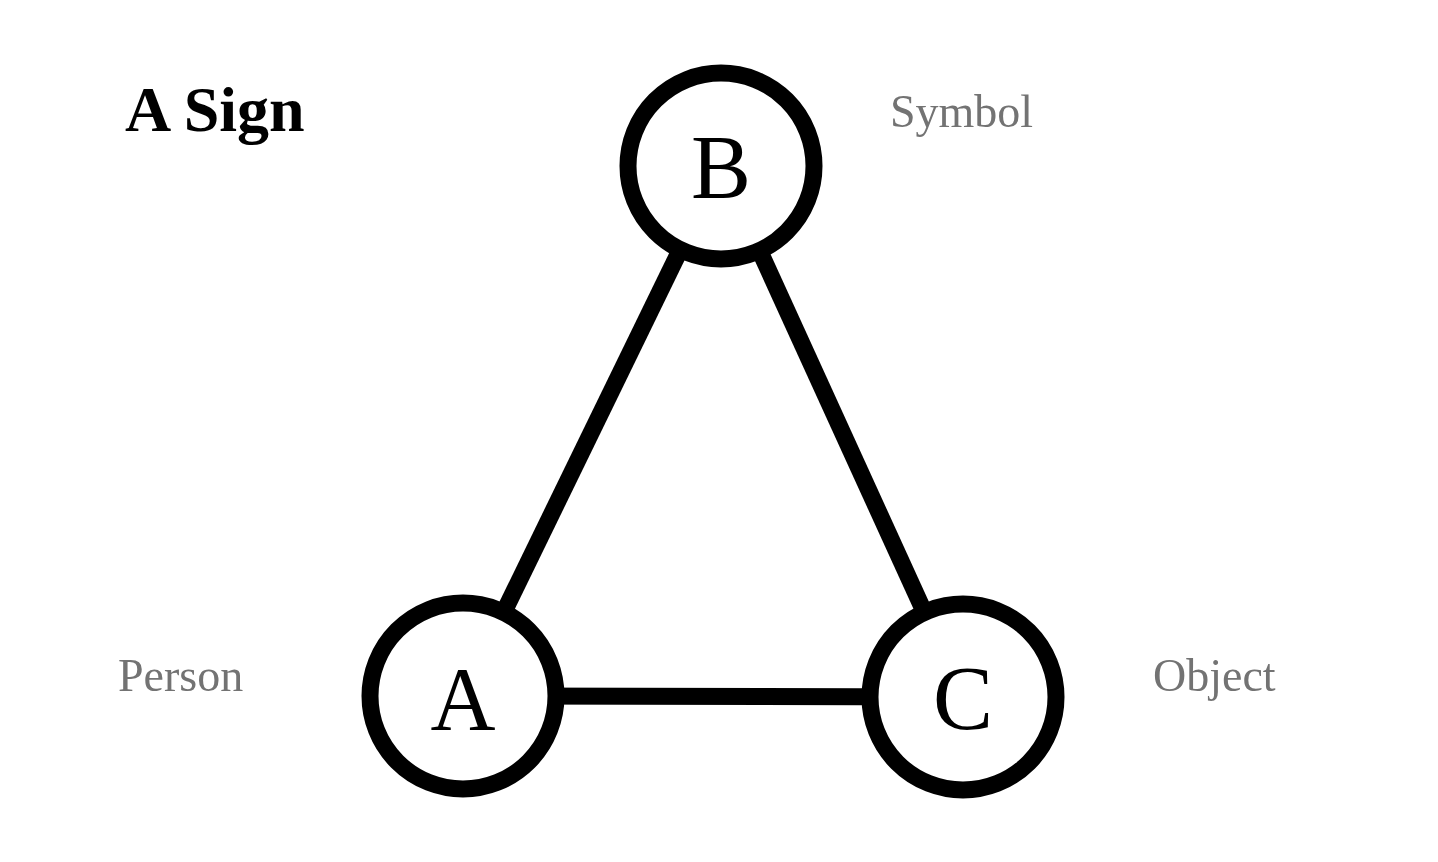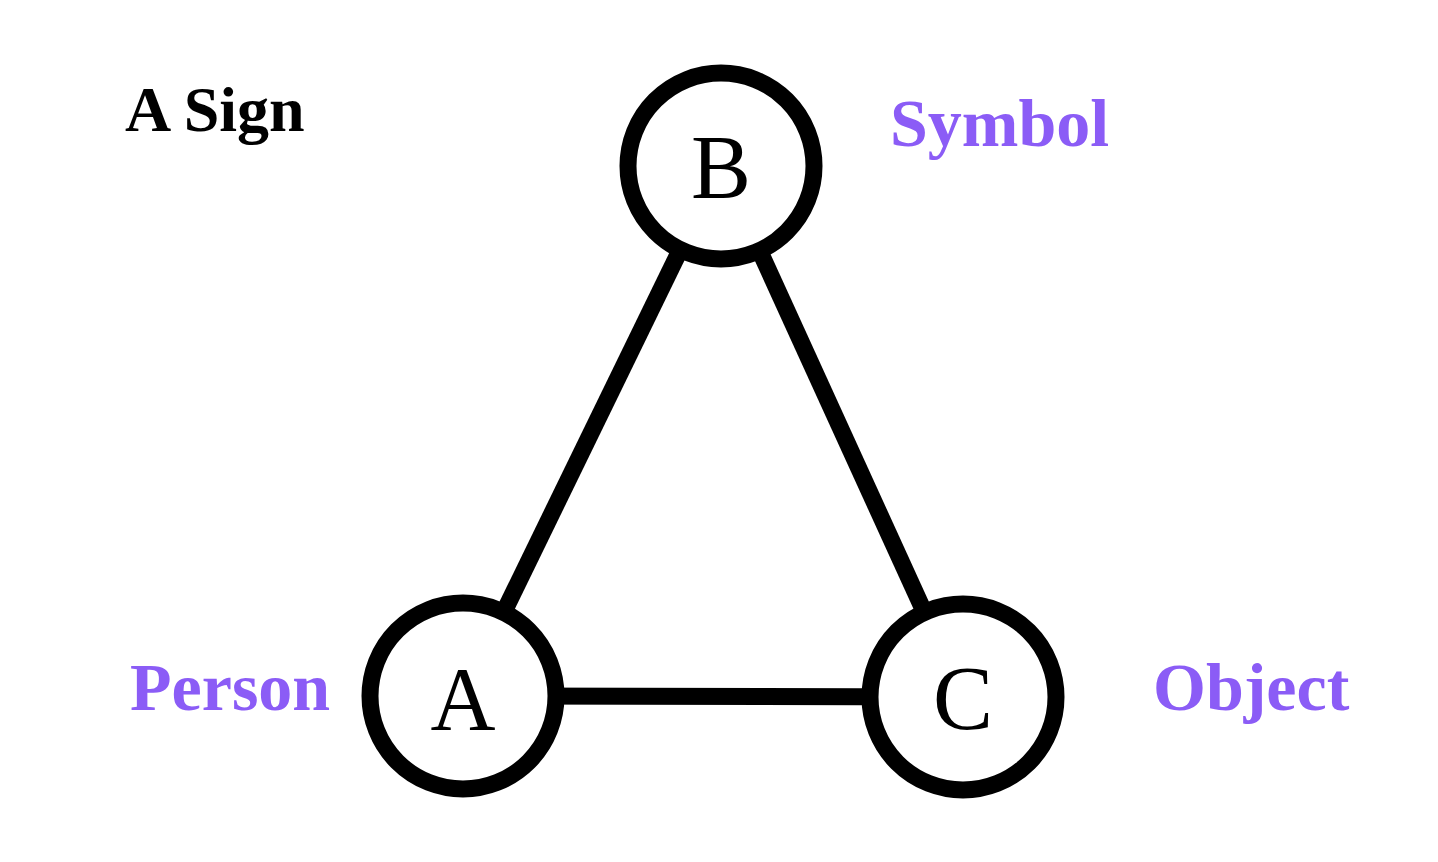--- a/index.html
+++ b/index.html
@@ -46,28 +46,28 @@
     font-family: "Liberation Serif", serif;
     font-weight: bold;
     font-size: 64px;
     line-height: 1;
     color: #000000;
     white-space: nowrap;
   }
   .side-label {
     position: absolute;
     font-family: "Liberation Serif", serif;
-    font-size: 68px;
-    font-weight: bold;
+    font-size: 46px;
+    font-weight: normal;
     line-height: 1;
-    color: #8b5cf6;
+    color: #737373;
     white-space: nowrap;
   }
   .label-symbol { left: 890px; top: 89px; }
-  .label-person { left: 130px; top: 653px; }
+  .label-person { left: 118px; top: 653px; }
   .label-object { left: 1153px; top: 653px; text-align: center; }
 </style>
 </head>
 <body>
 
 <div class="canvas">
 
   <div class="page-title">A Sign</div>
 
   <svg class="diagram-svg" viewBox="0 0 1438 862" xmlns="http://www.w3.org/2000/svg">

